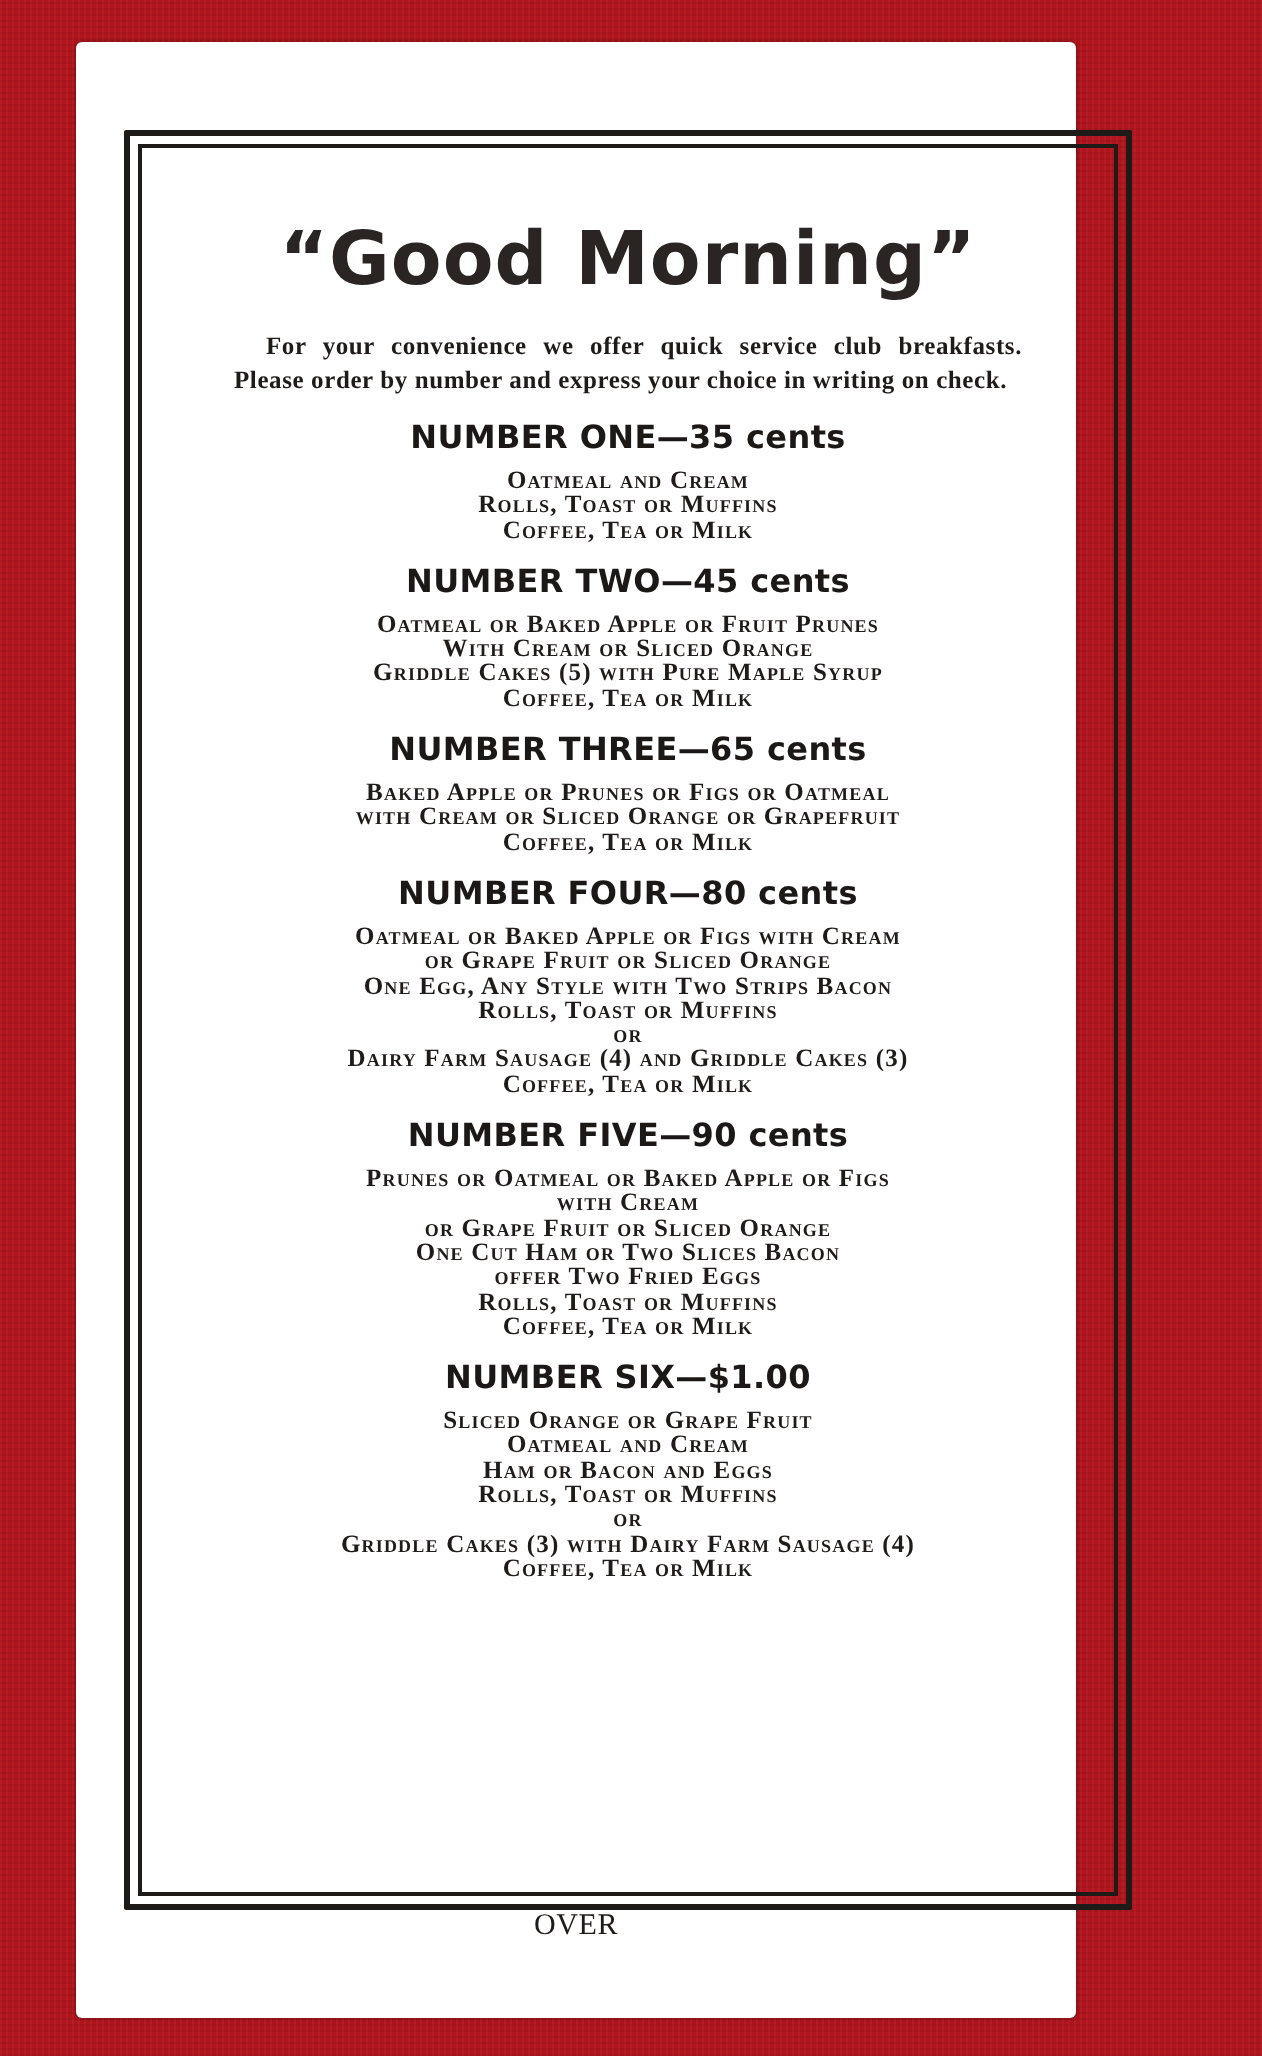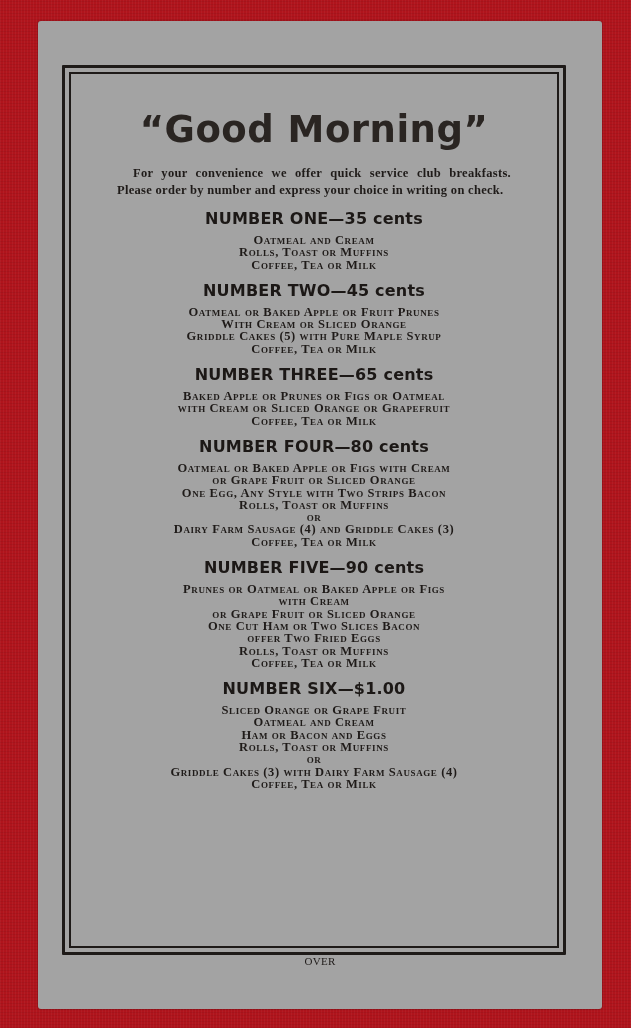--- a/index.html
+++ b/index.html
@@ -4,22 +4,22 @@
   <style>
     html, body { margin: 0; padding: 0; }
     body {
       width: 631px; height: 1028px; overflow: hidden;
       background: #b0141c;
       background-image: repeating-linear-gradient(0deg, rgba(0,0,0,0.06) 0 1px, transparent 1px 3px),
                         repeating-linear-gradient(90deg, rgba(255,255,255,0.04) 0 1px, transparent 1px 3px);
       position: relative;
     }
     .card {
-      position: absolute; left: 38px; top: 21px; width: 564px; height: 988px;
-      background: #a3a3a3;
+      position: absolute; left: 38px; top: 21px; width: 500px; height: 988px;
+      background: #ffffff;
       border-radius: 3px;
       box-shadow: 0 0 2px rgba(0,0,0,0.4);
     }
     .frame-outer {
       position: absolute; left: 24px; top: 44px; width: 498px; height: 884px;
       border: 3px solid #1e1a18;
       border-radius: 1px;
     }
     .frame-inner {
       position: absolute; left: 4px; top: 4px; right: 4px; bottom: 4px;
@@ -64,21 +64,21 @@
       font-variant: small-caps;
       font-size: 12.5px;
       line-height: 12.3px;
       letter-spacing: 0.6px;
     }
     .items div { white-space: nowrap; }
     .over {
       position: absolute; left: 0; right: 0; top: 934px;
       text-align: center;
       font-family: "Liberation Serif", serif;
-      font-size: 11px;
+      font-size: 15px;
       color: #1f1b19;
       letter-spacing: 0.3px;
     }
   </style>
 </head>
 <body>
 
 <div class="card">
   <div class="frame-outer">
     <div class="frame-inner"></div>

